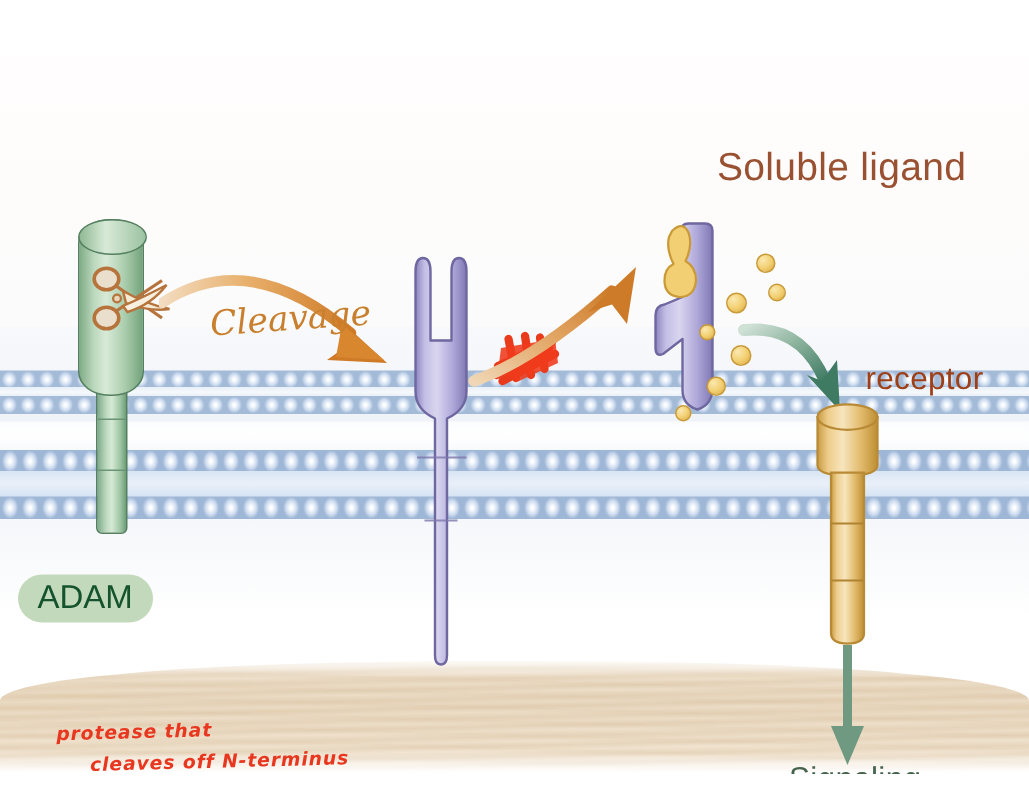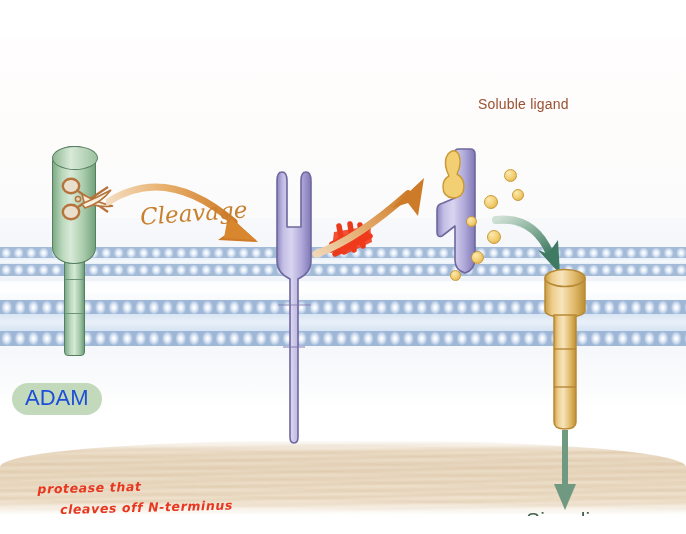--- a/index.html
+++ b/index.html
@@ -159,42 +159,42 @@
   
   .dot {
     position:absolute; border-radius:50%;
     background: radial-gradient(circle at 33% 30%, #fbe9b0 0%, #f2cf72 52%, #d9a93f 100%);
     border: 1.1px solid #c99a37;
   }
   
   .label { position: absolute; white-space: nowrap; }
   #label-soluble-ligand {
     left: 478px; top: 58px;
-    font-size: 14px; color: #9a5131; letter-spacing: .2px;
+    font-size: 26px; color: #9a5131; letter-spacing: .2px;
   }
   #label-receptor {
     left: 577px; top: 203px;
     font-size: 21px; color: #9e3f17; letter-spacing: .2px;
   }
   #label-signaling {
     left: 526px; top: 470px;
     font-size: 21px; color: #44624c; letter-spacing: .2px;
   }
   #label-cleavage {
     left: 140px; top: 162px;
     font-size: 23px; color: #c8802f;
     font-family: "DejaVu Serif", serif;
     font-style: italic;
     transform: rotate(-4deg);
   }
   .pill {
     position:absolute;
     background: #c3d9bc;
     border-radius: 17px;
-    color: #1d4ed8;
+    color: #14532d;
     font-size: 22px;
     padding: 2px 13px 4px 13px;
     line-height: 26px;
   }
   #pill-adam    { left: 12px; top: 345px; }
   #pill-protease{ left: 2px;  top: 379px; }
 
   
   #handwriting {
     position:absolute; left: 38px; top: 438px;
@@ -349,20 +349,21 @@
       </defs>
 
       <path d="M3 11 L3 43 Q3 50 23 50 Q43 50 43 43 L43 11 Z" fill="url(#gradGold)" stroke="#b98a35" stroke-width="1.5"></path>
       <ellipse cx="23" cy="11" rx="20" ry="8.5" fill="url(#gradGold)" stroke="#b98a35" stroke-width="1.5"></ellipse>
 
       <path d="M12 48 L12 155 Q12 162 23 162 Q34 162 34 155 L34 48 Z" fill="url(#gradGold)" stroke="#b98a35" stroke-width="1.5"></path>
       <path d="M12 82 L34 82" stroke="#b08332" stroke-width="1.3" fill="none"></path>
       <path d="M12 120 L34 120" stroke="#b08332" stroke-width="1.3" fill="none"></path>
     </svg>
 
+    <div class="label" id="label-receptor">receptor</div>
 
     <svg class="shape" id="signaling-arrow" viewBox="0 0 26 86">
       <path d="M13 0 L13 58" stroke="#6f9a81" stroke-width="6" fill="none"></path>
       <path d="M2 54 L13 80 L24 54 Z" fill="#6f9a81"></path>
     </svg>
 
     <div class="label" id="label-signaling">Signaling</div>
 
     <div class="pill" id="pill-adam">ADAM</div>
 

